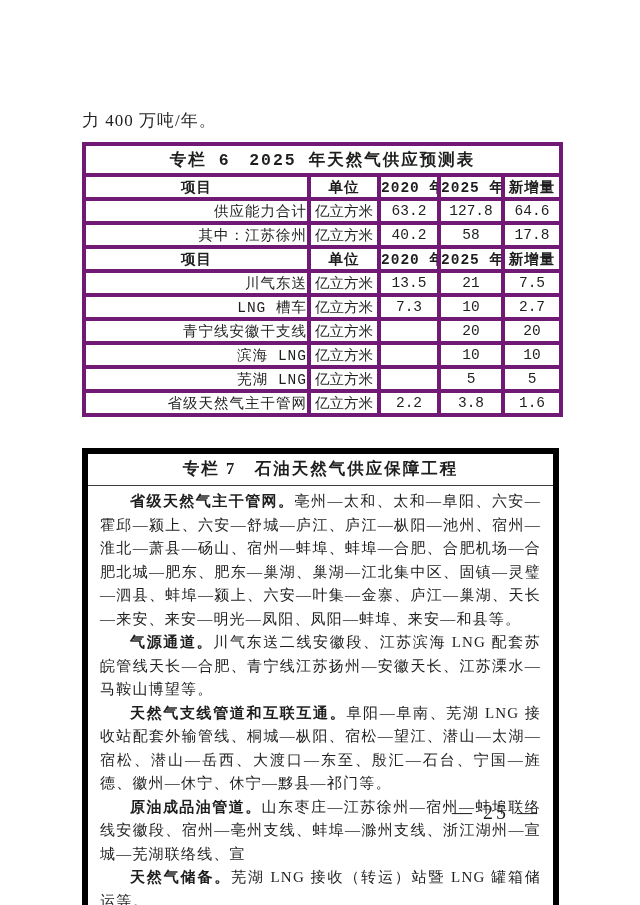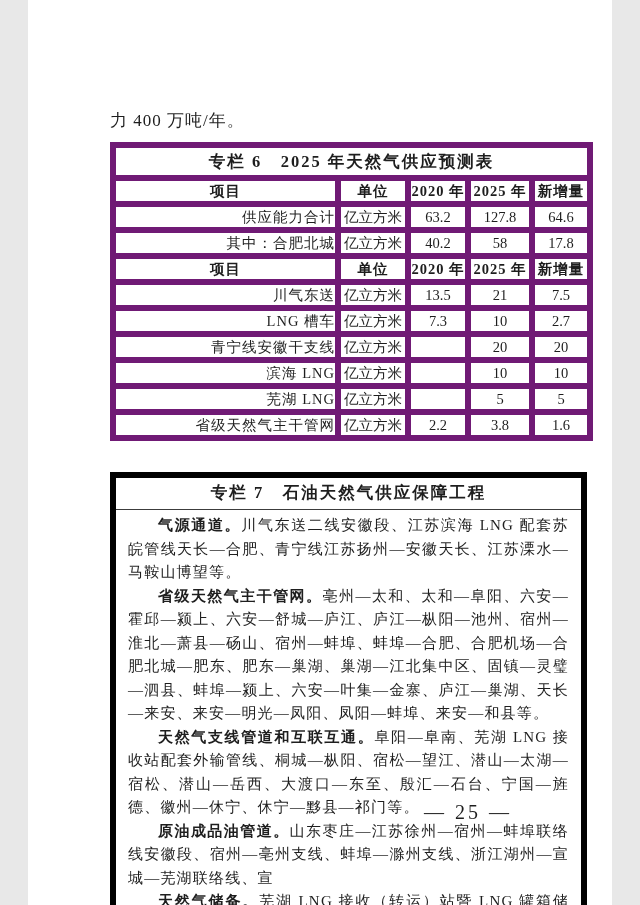--- a/index.html
+++ b/index.html
@@ -1,18 +1,18 @@
 <!DOCTYPE html>
 <html><head>
 <meta charset="utf-8">
 <style>
   html, body { margin: 0; padding: 0; background: #e8e8e8; }
   .page {
     position: relative;
-    width: 584px;
+    width: 640px;
     height: 905px;
     margin: 0 auto;
     background: #ffffff;
     font-family: "Liberation Serif", "DejaVu Serif", serif;
     color: #1e1e1e;
     overflow: hidden;
   }
   .content {
     position: absolute;
     left: 82px;
@@ -29,26 +29,27 @@
 
   
   table.forecast {
     width: 477px;
     margin-top: 9px;
     border-collapse: collapse;
     table-layout: fixed;
     font-size: 14.5px;
   }
   table.forecast td {
-    border: 6px solid #701a75;
+    border: 4px solid #701a75;
     height: 20px;
     padding: 0 0;
     text-align: center;
     white-space: nowrap;
     overflow: hidden;
+    font-family: Liberation Mono, monospace;
   }
   table.forecast td.title-cell {
     height: 27px;
     font-weight: 700;
     font-size: 16.5px;
     letter-spacing: 2px;
   }
   table.forecast td.hdr {
     font-weight: 700;
     letter-spacing: 1px;
@@ -123,21 +124,21 @@
         <td class="hdr">新增量</td>
       </tr>
       <tr>
         <td class="item">供应能力合计</td>
         <td>亿立方米</td>
         <td>63.2</td>
         <td>127.8</td>
         <td>64.6</td>
       </tr>
       <tr>
-        <td class="item">其中：合肥北城</td>
+        <td class="item">其中：江苏徐州</td>
         <td>亿立方米</td>
         <td>40.2</td>
         <td>58</td>
         <td>17.8</td>
       </tr>
       <tr>
         <td class="hdr">项目</td>
         <td class="hdr">单位</td>
         <td class="hdr">2020 年</td>
         <td class="hdr">2025 年</td>
@@ -184,22 +185,22 @@
         <td>2.2</td>
         <td>3.8</td>
         <td>1.6</td>
       </tr>
     </tbody>
       </table>
 
     <div class="box">
       <div class="box-title">专栏 7　石油天然气供应保障工程</div>
       <div class="box-body">
+        <p><span class="lead">省级天然气主干管网。</span><span>亳州—太和、太和—阜阳、六安—霍邱—颍上、六安—舒城—庐江、庐江—枞阳—池州、宿州—淮北—萧县—砀山、宿州—蚌埠、蚌埠—合肥、合肥机场—合肥北城—肥东、肥东—巢湖、巢湖—江北集中区、固镇—灵璧—泗县、蚌埠—颍上、六安—叶集—金寨、庐江—巢湖、天长—来安、来安—明光—凤阳、凤阳—蚌埠、来安—和县等。</span></p>
         <p><span class="lead">气源通道。</span><span>川气东送二线安徽段、江苏滨海 LNG 配套苏皖管线天长—合肥、青宁线江苏扬州—安徽天长、江苏溧水—马鞍山博望等。</span></p>
-        <p><span class="lead">省级天然气主干管网。</span><span>亳州—太和、太和—阜阳、六安—霍邱—颍上、六安—舒城—庐江、庐江—枞阳—池州、宿州—淮北—萧县—砀山、宿州—蚌埠、蚌埠—合肥、合肥机场—合肥北城—肥东、肥东—巢湖、巢湖—江北集中区、固镇—灵璧—泗县、蚌埠—颍上、六安—叶集—金寨、庐江—巢湖、天长—来安、来安—明光—凤阳、凤阳—蚌埠、来安—和县等。</span></p>
         <p><span class="lead">天然气支线管道和互联互通。</span><span>阜阳—阜南、芜湖 LNG 接收站配套外输管线、桐城—枞阳、宿松—望江、潜山—太湖—宿松、潜山—岳西、大渡口—东至、殷汇—石台、宁国—旌德、徽州—休宁、休宁—黟县—祁门等。</span></p>
         <p><span class="lead">原油成品油管道。</span><span>山东枣庄—江苏徐州—宿州—蚌埠联络线安徽段、宿州—亳州支线、蚌埠—滁州支线、浙江湖州—宣城—芜湖联络线、宣</span></p>
         <p><span class="lead">天然气储备。</span><span>芜湖 LNG 接收（转运）站暨 LNG 罐箱储运等。</span></p>
       </div>
     </div>
 
   </div>
 
   <div class="footer">— 25 —</div>
 </div>

